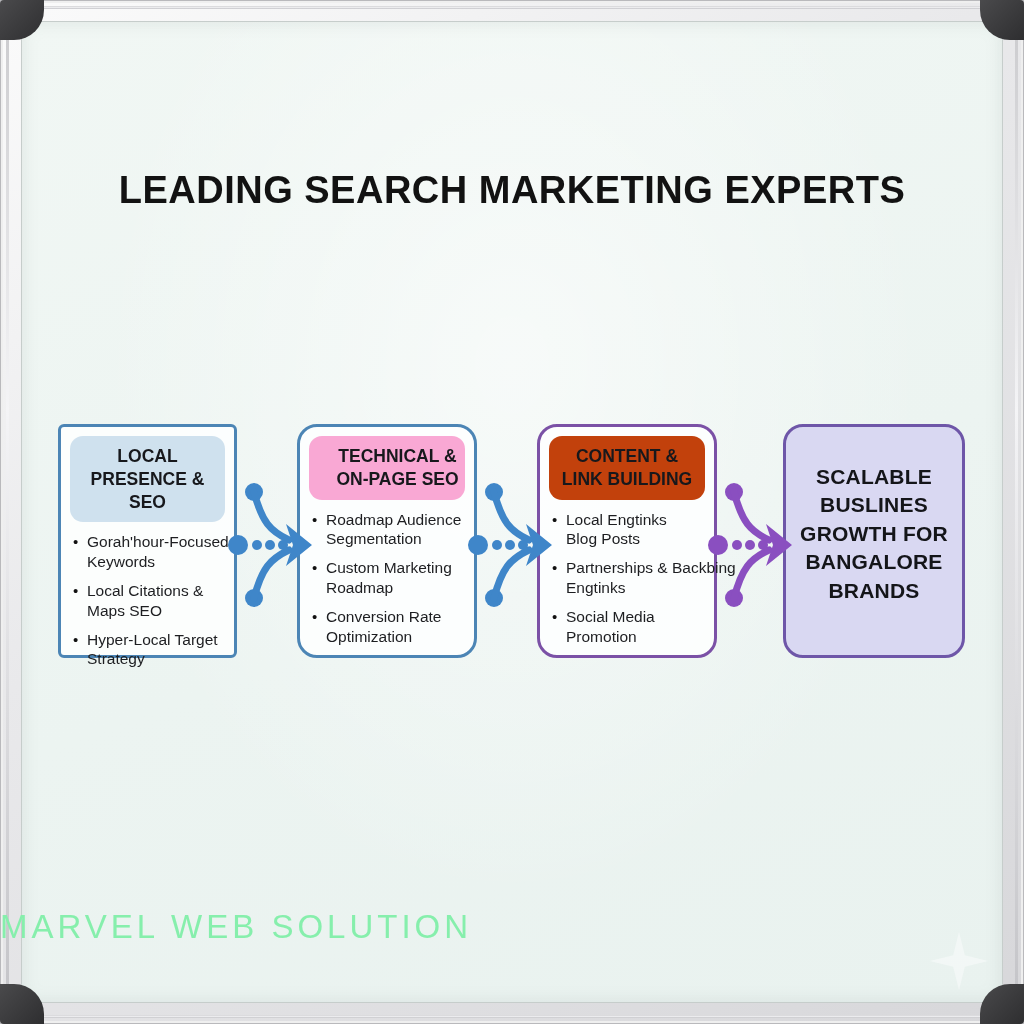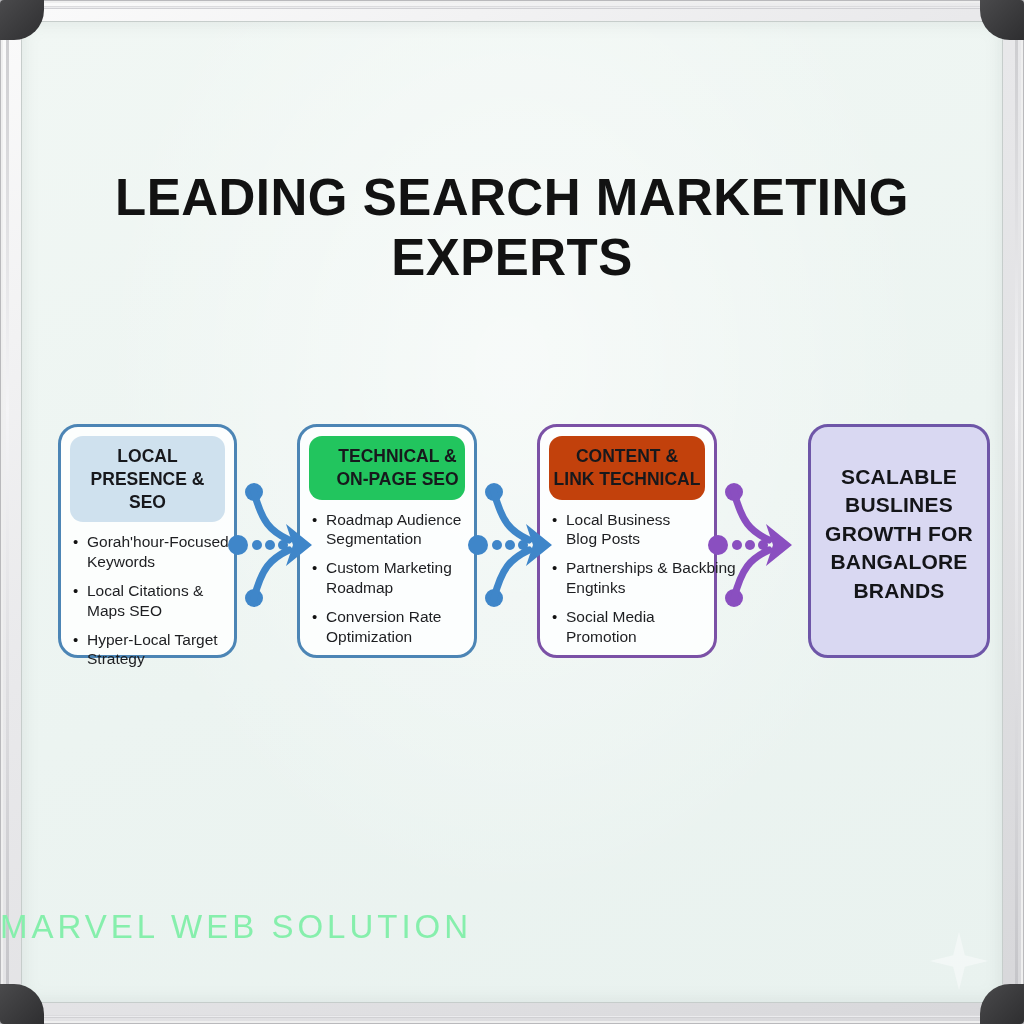--- a/index.html
+++ b/index.html
@@ -31,54 +31,54 @@
     z-index:30;
   }
   .corner.tl{left:0;top:0;border-radius:4px 0 30px 0;}
   .corner.tr{right:0;top:0;border-radius:0 4px 0 30px;}
   .corner.bl{left:0;bottom:0;border-radius:0 30px 0 4px;}
   .corner.br{right:0;bottom:0;border-radius:30px 0 4px 0;}
 
   
   .title{
     position:absolute;left:0;right:0;top:168px;text-align:center;z-index:5;
-    color:#121212;font-weight:700;font-size:51px;line-height:1.17;letter-spacing:.5px;
+    color:#121212;font-weight:700;font-size:38px;line-height:1.17;letter-spacing:.5px;
   }
   .title span{display:block;}
 
   
   .flow-box{
     position:absolute;top:424px;height:234px;width:179px;box-sizing:border-box;
     border:3px solid #4c85b5;border-radius:20px;
     background:rgba(253,254,254,.92);
     z-index:10;
   }
   .flow-box.theme-purple{border-color:#7b51a6;}
   .flow-box.theme-purple-filled{border-color:#6e56a8;background:#d9d8f2;}
-  .box-1{left:58px;}
+  .box-1{left:58px;border-radius:6px;}
   .box-2{left:297px;width:180px;}
   .box-3{left:537px;width:180px;}
   .box-4{left:783px;width:182px;}
 
   .box-title{
     display:block;margin:9px 9px 6px 9px;padding:9px 2px;border-radius:13px;
     text-align:center;font-weight:700;font-size:17.5px;line-height:1.3;color:#17181c;
     background:#cfe1ee;
   }
-  .theme-blue.box-2 .box-title{background:#22c55e;padding-left:23px;}
+  .theme-blue.box-2 .box-title{background:#f9a8d4;padding-left:23px;}
   .theme-purple .box-title{background:#c2410c;}
   .box-title span{display:block;}
 
   .box-bullets{list-style:none;margin:10px 0 0 0;padding:0 2px 0 12px;}
   .box-bullets li{display:flex;margin-bottom:9px;color:#1d1e21;font-size:15.5px;line-height:1.28;}
   .box-bullets .dot{width:14px;flex:0 0 14px;font-size:15px;color:#111;}
   .box-bullets .line{display:block;white-space:nowrap;}
 
   
-  .flow-box.outcome{display:flex;align-items:center;justify-content:center;margin-left:25px;}
+  .flow-box.outcome{display:flex;align-items:center;justify-content:center;}
   .flow-box.outcome .box-title{
     background:transparent;margin:0;padding:0 6px 14px 6px;
     font-size:21px;line-height:1.35;letter-spacing:.2px;color:#141519;
   }
 
   
   .flow-arrow{position:absolute;top:470px;width:84px;height:150px;z-index:20;}
   .arrow-1{left:228px;}
   .arrow-2{left:468px;}
   .arrow-3{left:708px;}
@@ -165,27 +165,27 @@
         <span class="li-text">
           <span class="line">Conversion Rate</span>
           <span class="line">Optimization</span>
         </span>
       </li>
     </ul>
 </div>
 <div class="flow-box box-3 theme-purple">
   <div class="box-title">
       <span>CONTENT &amp;</span>
-      <span>LINK TECHNICAL</span>
+      <span>LINK BUILDING</span>
     </div>
   <ul class="box-bullets">
       <li>
         <span class="dot">•</span>
         <span class="li-text">
-          <span class="line">Local Business</span>
+          <span class="line">Local Engtinks</span>
           <span class="line">Blog Posts</span>
         </span>
       </li>
       <li>
         <span class="dot">•</span>
         <span class="li-text">
           <span class="line">Partnerships &amp; Backbing</span>
           <span class="line">Engtinks</span>
         </span>
       </li>

